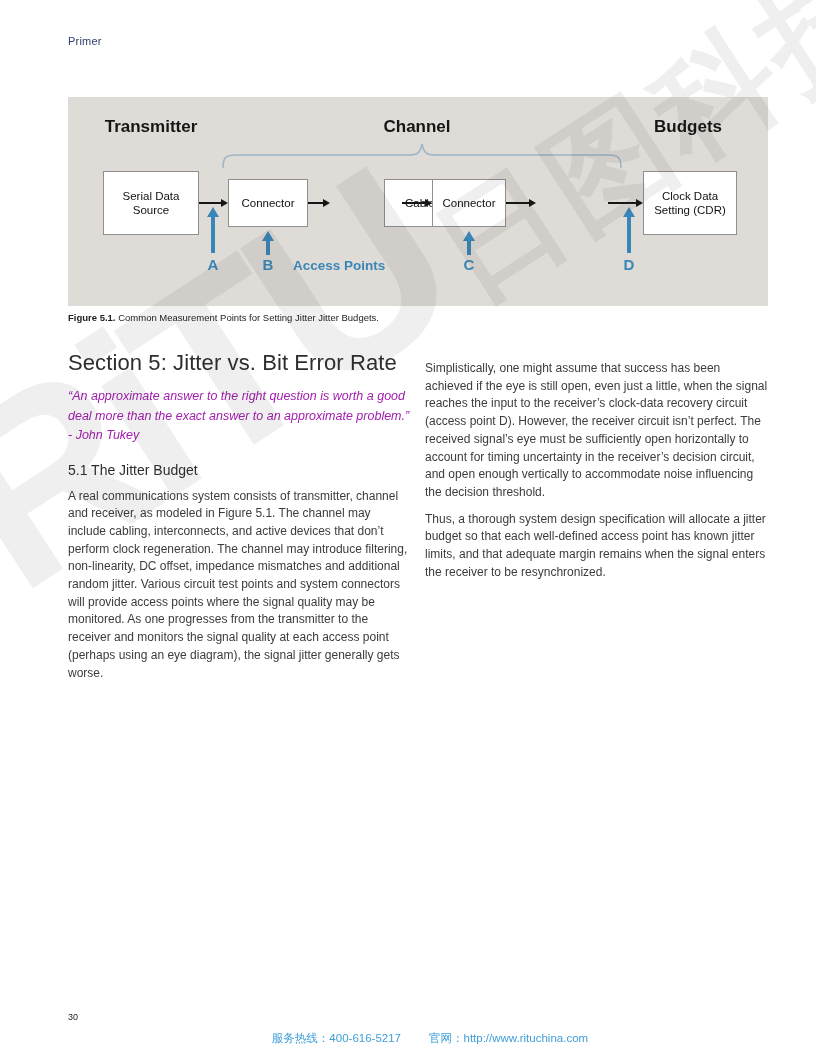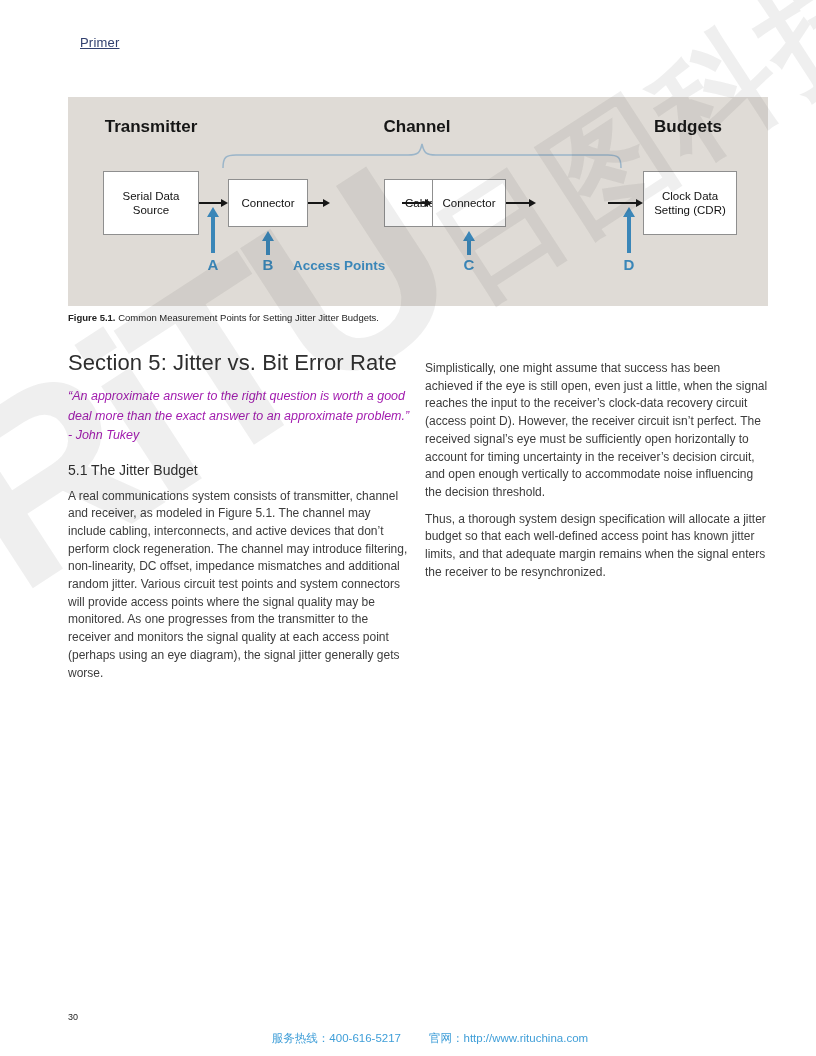--- a/index.html
+++ b/index.html
@@ -5,22 +5,22 @@
   * { margin:0; padding:0; box-sizing:border-box; }
   html,body { background:#ffffff; }
   body { font-family:"Liberation Sans", sans-serif; }
   .page {
     position:relative; width:816px; height:1056px; margin:0 auto;
     background:#ffffff; overflow:hidden;
   }
 
   
   .doc-type {
-    position:absolute; left:80px; top:35px;
-    font-size:13px; color:#31406f; letter-spacing:0.2px;text-decoration:underline;
+    position:absolute; left:68px; top:35px;
+    font-size:11px; color:#31406f; letter-spacing:0.2px;
   }
 
   
   .panel {
     position:absolute; left:68px; top:97px; width:700px; height:209px;
     background:#dfdbd6;
   }
   .grp-label {
     position:absolute; top:20px; font-size:17px; font-weight:bold; color:#161616;
     text-align:center; width:180px;

